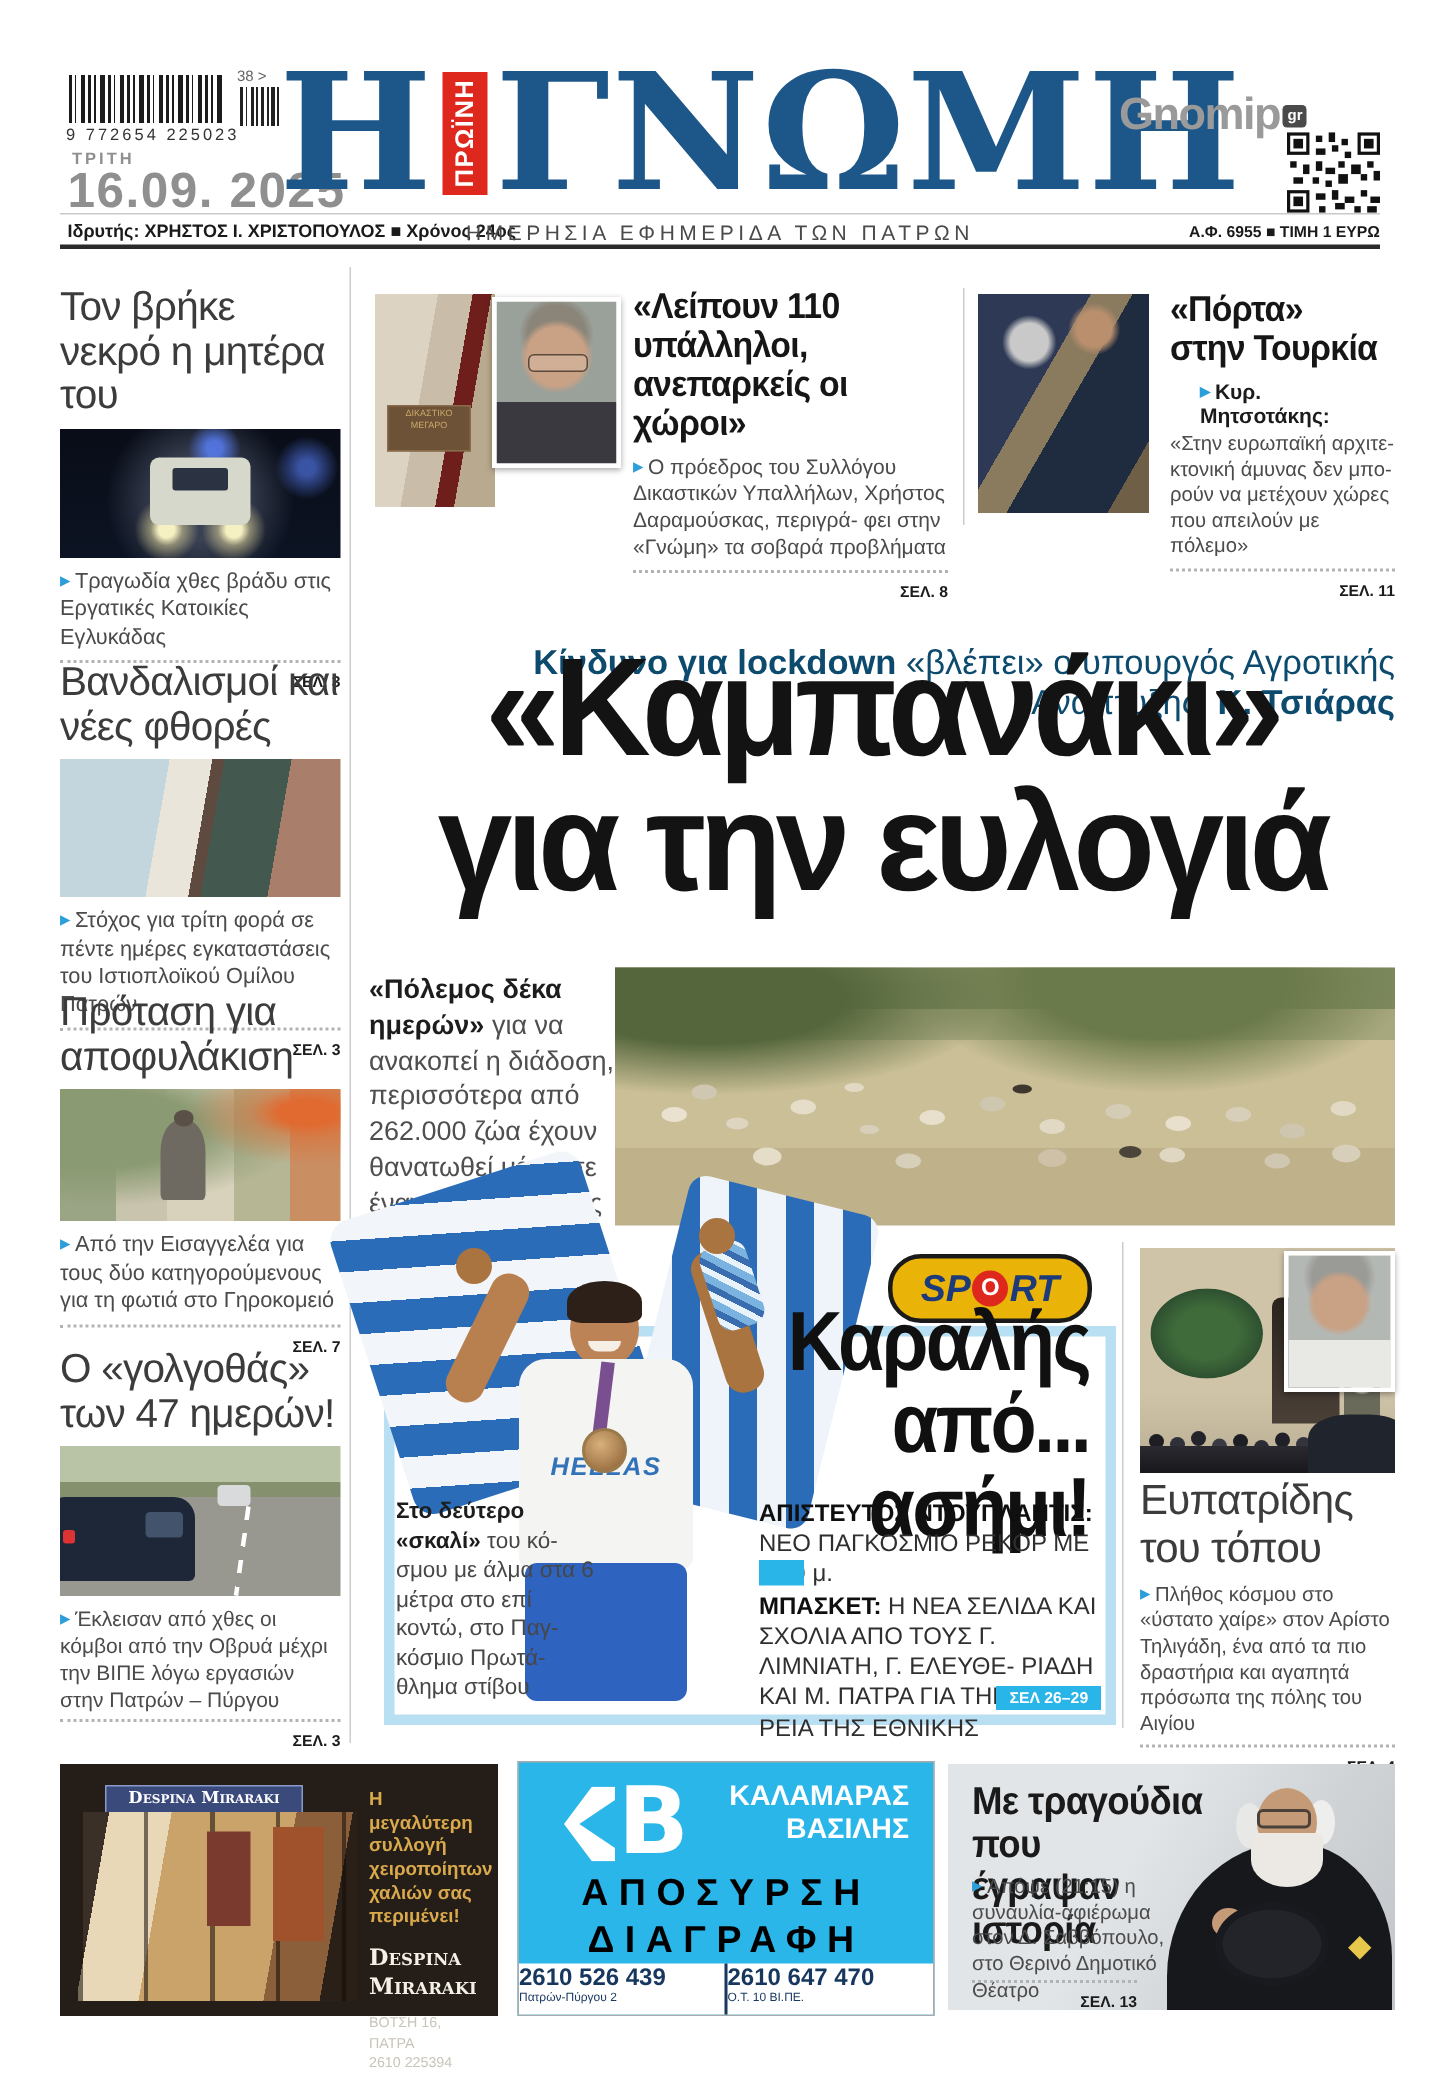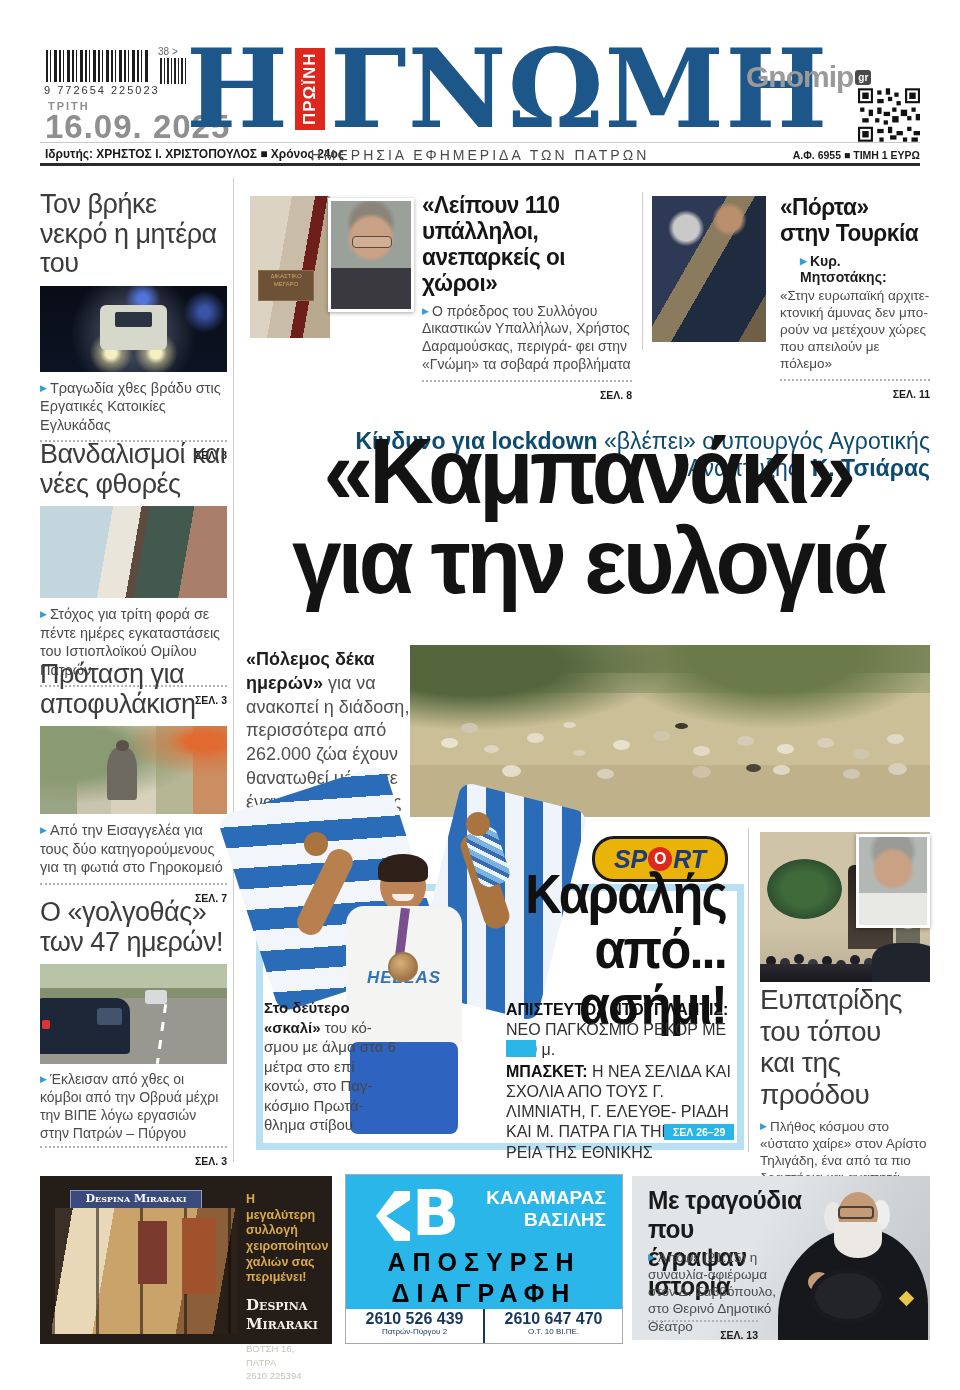--- a/index.html
+++ b/index.html
@@ -193,21 +193,21 @@
   .ad1-addr{color:#c9c4ba;font-size:9.5px;margin-top:9px;line-height:1.4;}
   .ad2{left:345px;top:1174px;width:276px;height:168px;border:1px solid #aaa;background:#2ab6e9;}
   .kb{position:absolute;left:30px;top:14px;width:82px;height:54px;}
   .kb .chev{position:absolute;left:0;top:2px;width:34px;height:50px;background:#fff;
     clip-path:polygon(100% 0,100% 18%,30% 50%,100% 82%,100% 100%,55% 100%,0 50%,55% 0);}
   .kb .bee{position:absolute;left:36px;top:-12px;font-size:62px;font-weight:bold;color:#fff;font-family:"DejaVu Sans",sans-serif;}
   .ad2-name{position:absolute;right:16px;top:12px;text-align:right;color:#fff;font-weight:bold;font-size:19px;line-height:1.18;}
   .ad2-serv{position:absolute;left:0;right:0;top:72px;text-align:center;color:#000000;font-weight:bold;
     font-size:25px;letter-spacing:7px;line-height:1.22;}
   .ad2-strip{position:absolute;left:0;right:0;bottom:0;height:34px;background:#fff;display:flex;}
-  .ad2-ph{flex:1;text-align:center;padding-top:2px;}
+  .ad2-ph{flex:1;text-align:left;padding-top:2px;}
   .ad2-ph + .ad2-ph{border-left:2px solid #17375e;}
   .ad2-num{font-size:16px;font-weight:bold;color:#17375e;line-height:1;}
   .ad2-sub{font-size:8px;color:#17375e;}
   .ad3{left:632px;top:1176px;width:298px;height:164px;overflow:hidden;
     background:linear-gradient(120deg,#e2e5e7 0 40%,#cfd3d6 70%,#c2c6ca 100%);}
   .ad3 h2{position:absolute;left:16px;top:10px;width:190px;margin:0;font-size:26px;font-weight:bold;color:#1a1a1a;
     line-height:1.1;transform:scaleX(0.94);transform-origin:left top;letter-spacing:-0.5px;}
   .ad3 .teaser{position:absolute;left:16px;top:66px;width:130px;font-size:13.5px;}
   .ad3 .pageline{position:absolute;left:16px;top:138px;width:110px;}
   .sav{position:absolute;right:0;top:0;width:160px;height:172px;}
@@ -414,21 +414,20 @@
     <div class="flowers"></div>
     <div class="heads"></div>
     <div class="crowdmass"></div>
     <div class="carroof"></div>
   </div>
   <div class="abs inset-photo ph-portrait2"></div>
   <div class="abs rstory">
     <h2>
       <span>Ευπατρίδης</span><br>
       <span>του τόπου</span><br>
-      <span>και της προόδου</span>
     </h2>
     <p class="teaser"><span class="arr">▶</span><span>Πλήθος κόσμου στο «ύστατο χαίρε» στον Αρίστο Τηλιγάδη, ένα από τα πιο δραστήρια και αγαπητά πρόσωπα της πόλης του Αιγίου</span></p>
     <div class="pageline"><span class="pg">ΣΕΛ. 4</span></div>
   </div>
 
   <div class="abs ad1">
     <div class="shopsign">Despina Miraraki</div>
     <div class="shopwin">
       <div class="rug1"></div>
       <div class="rug2"></div>

